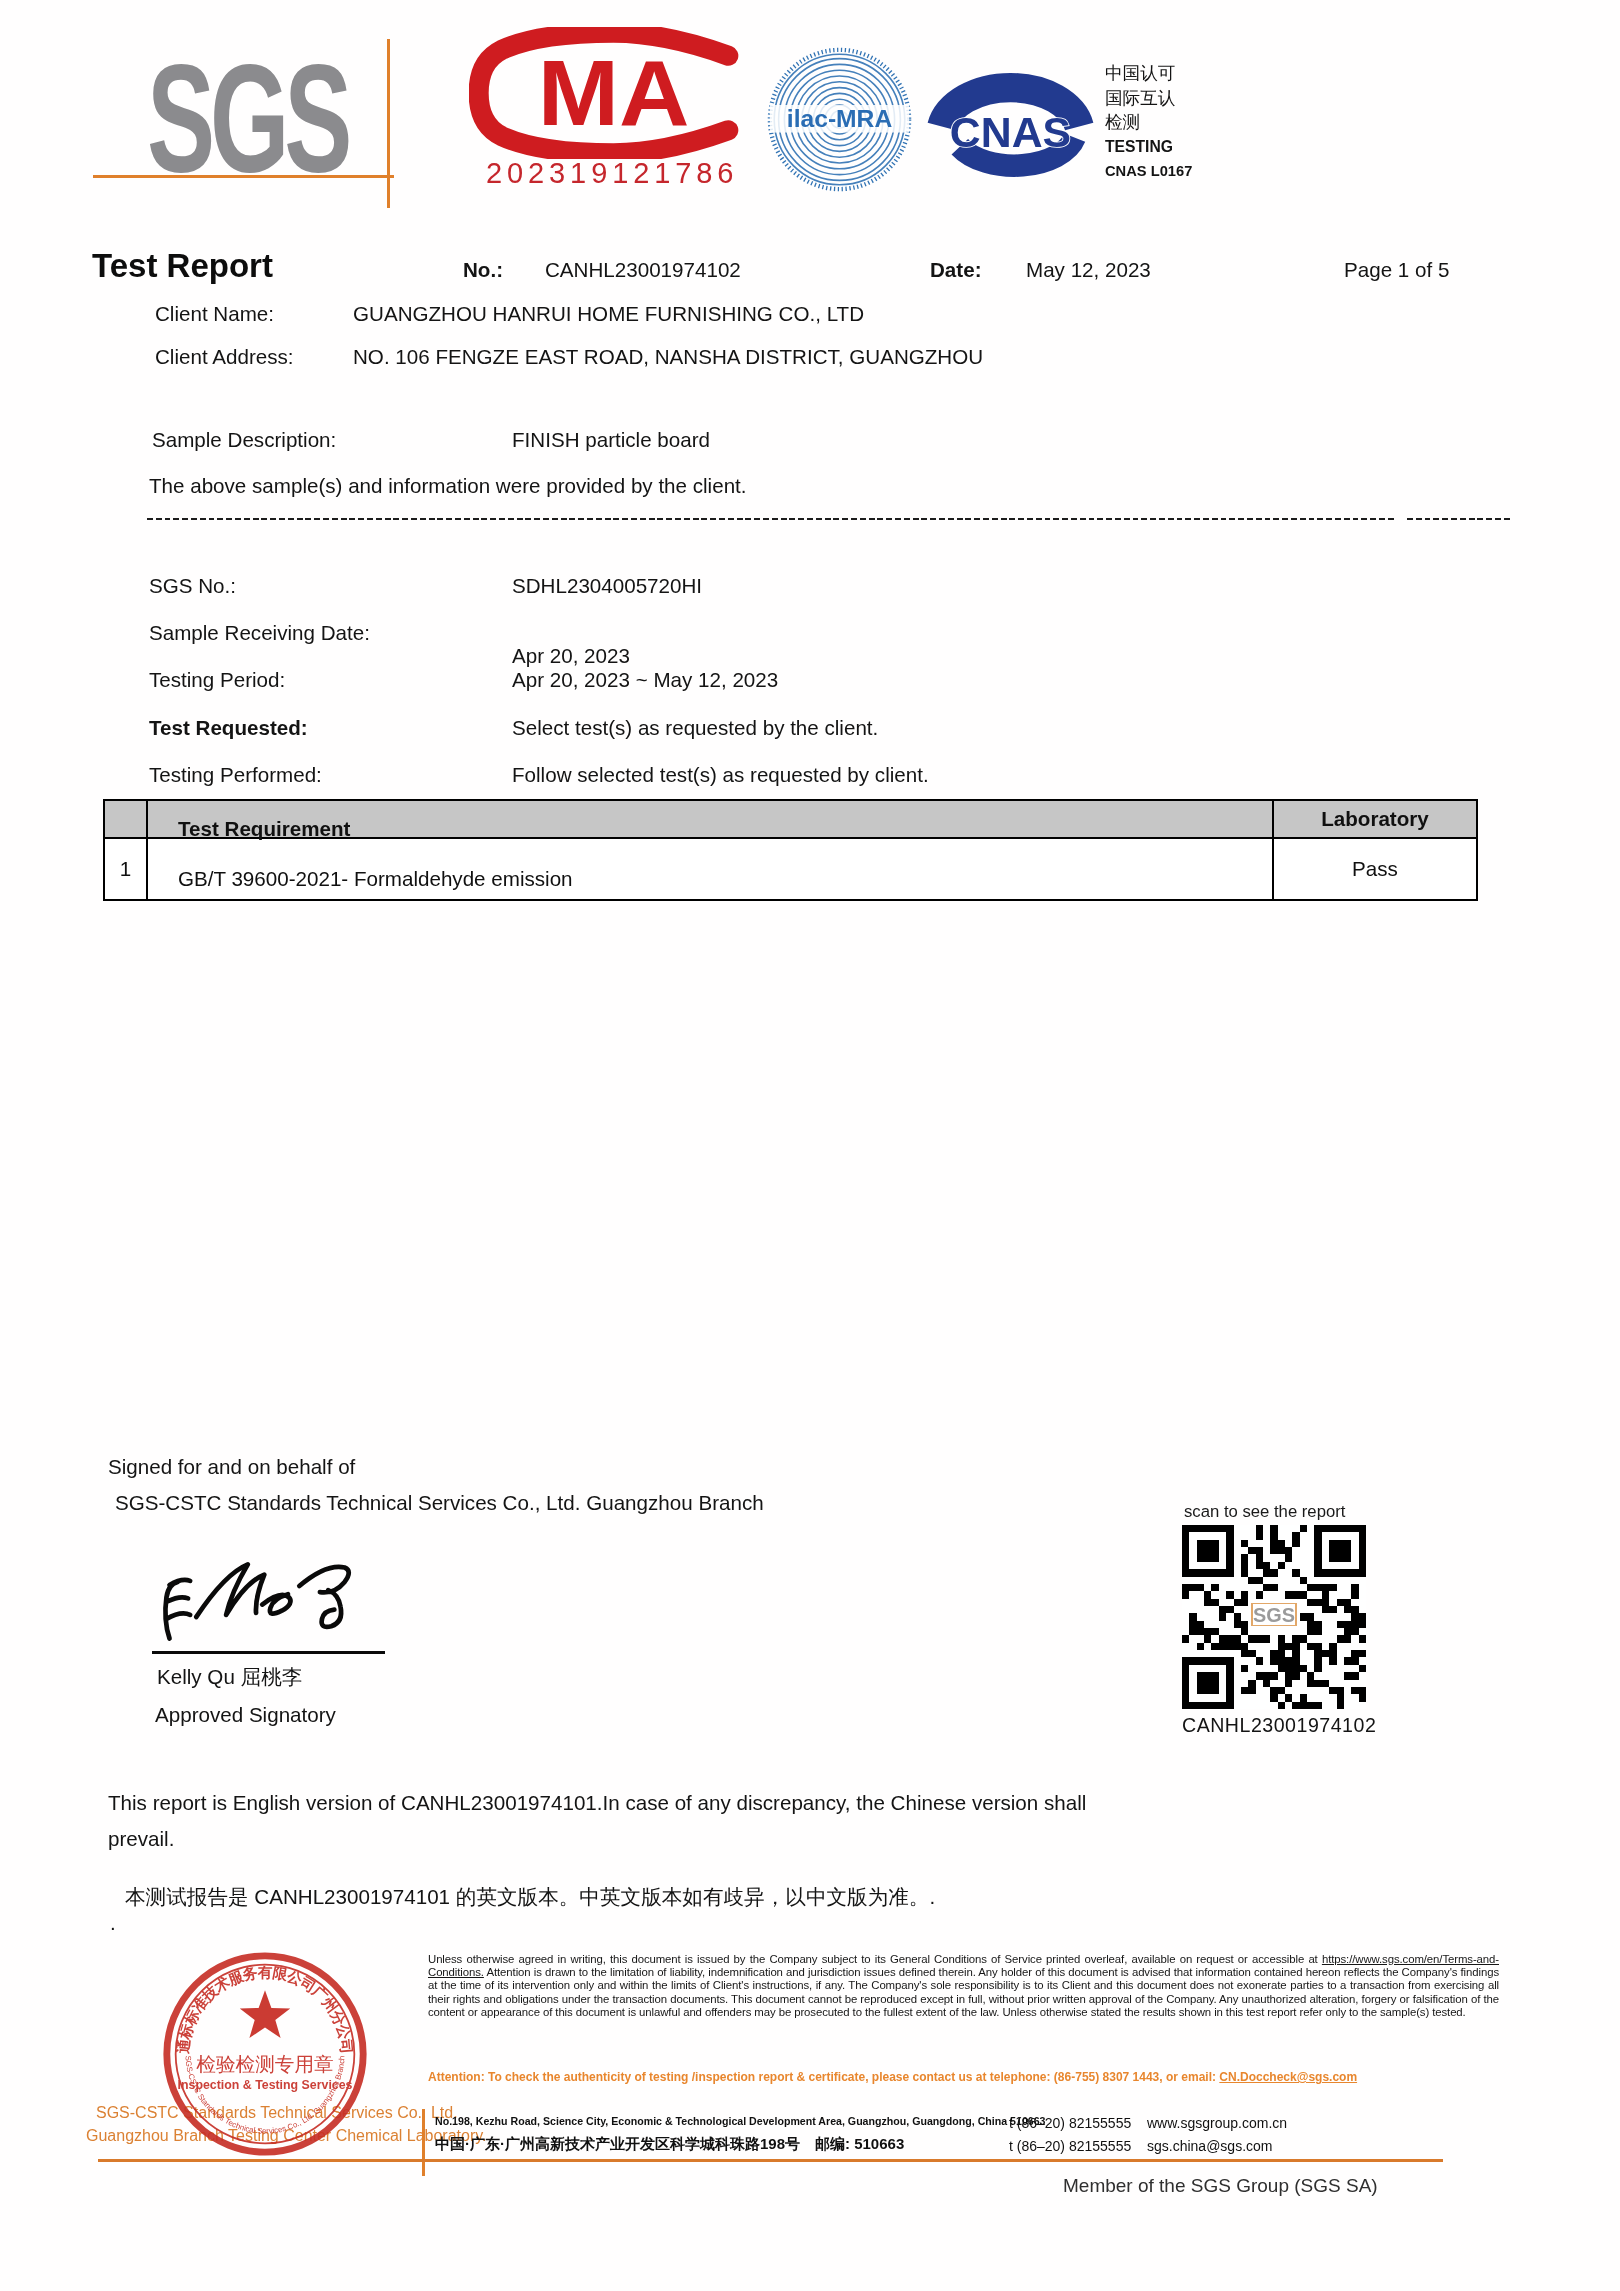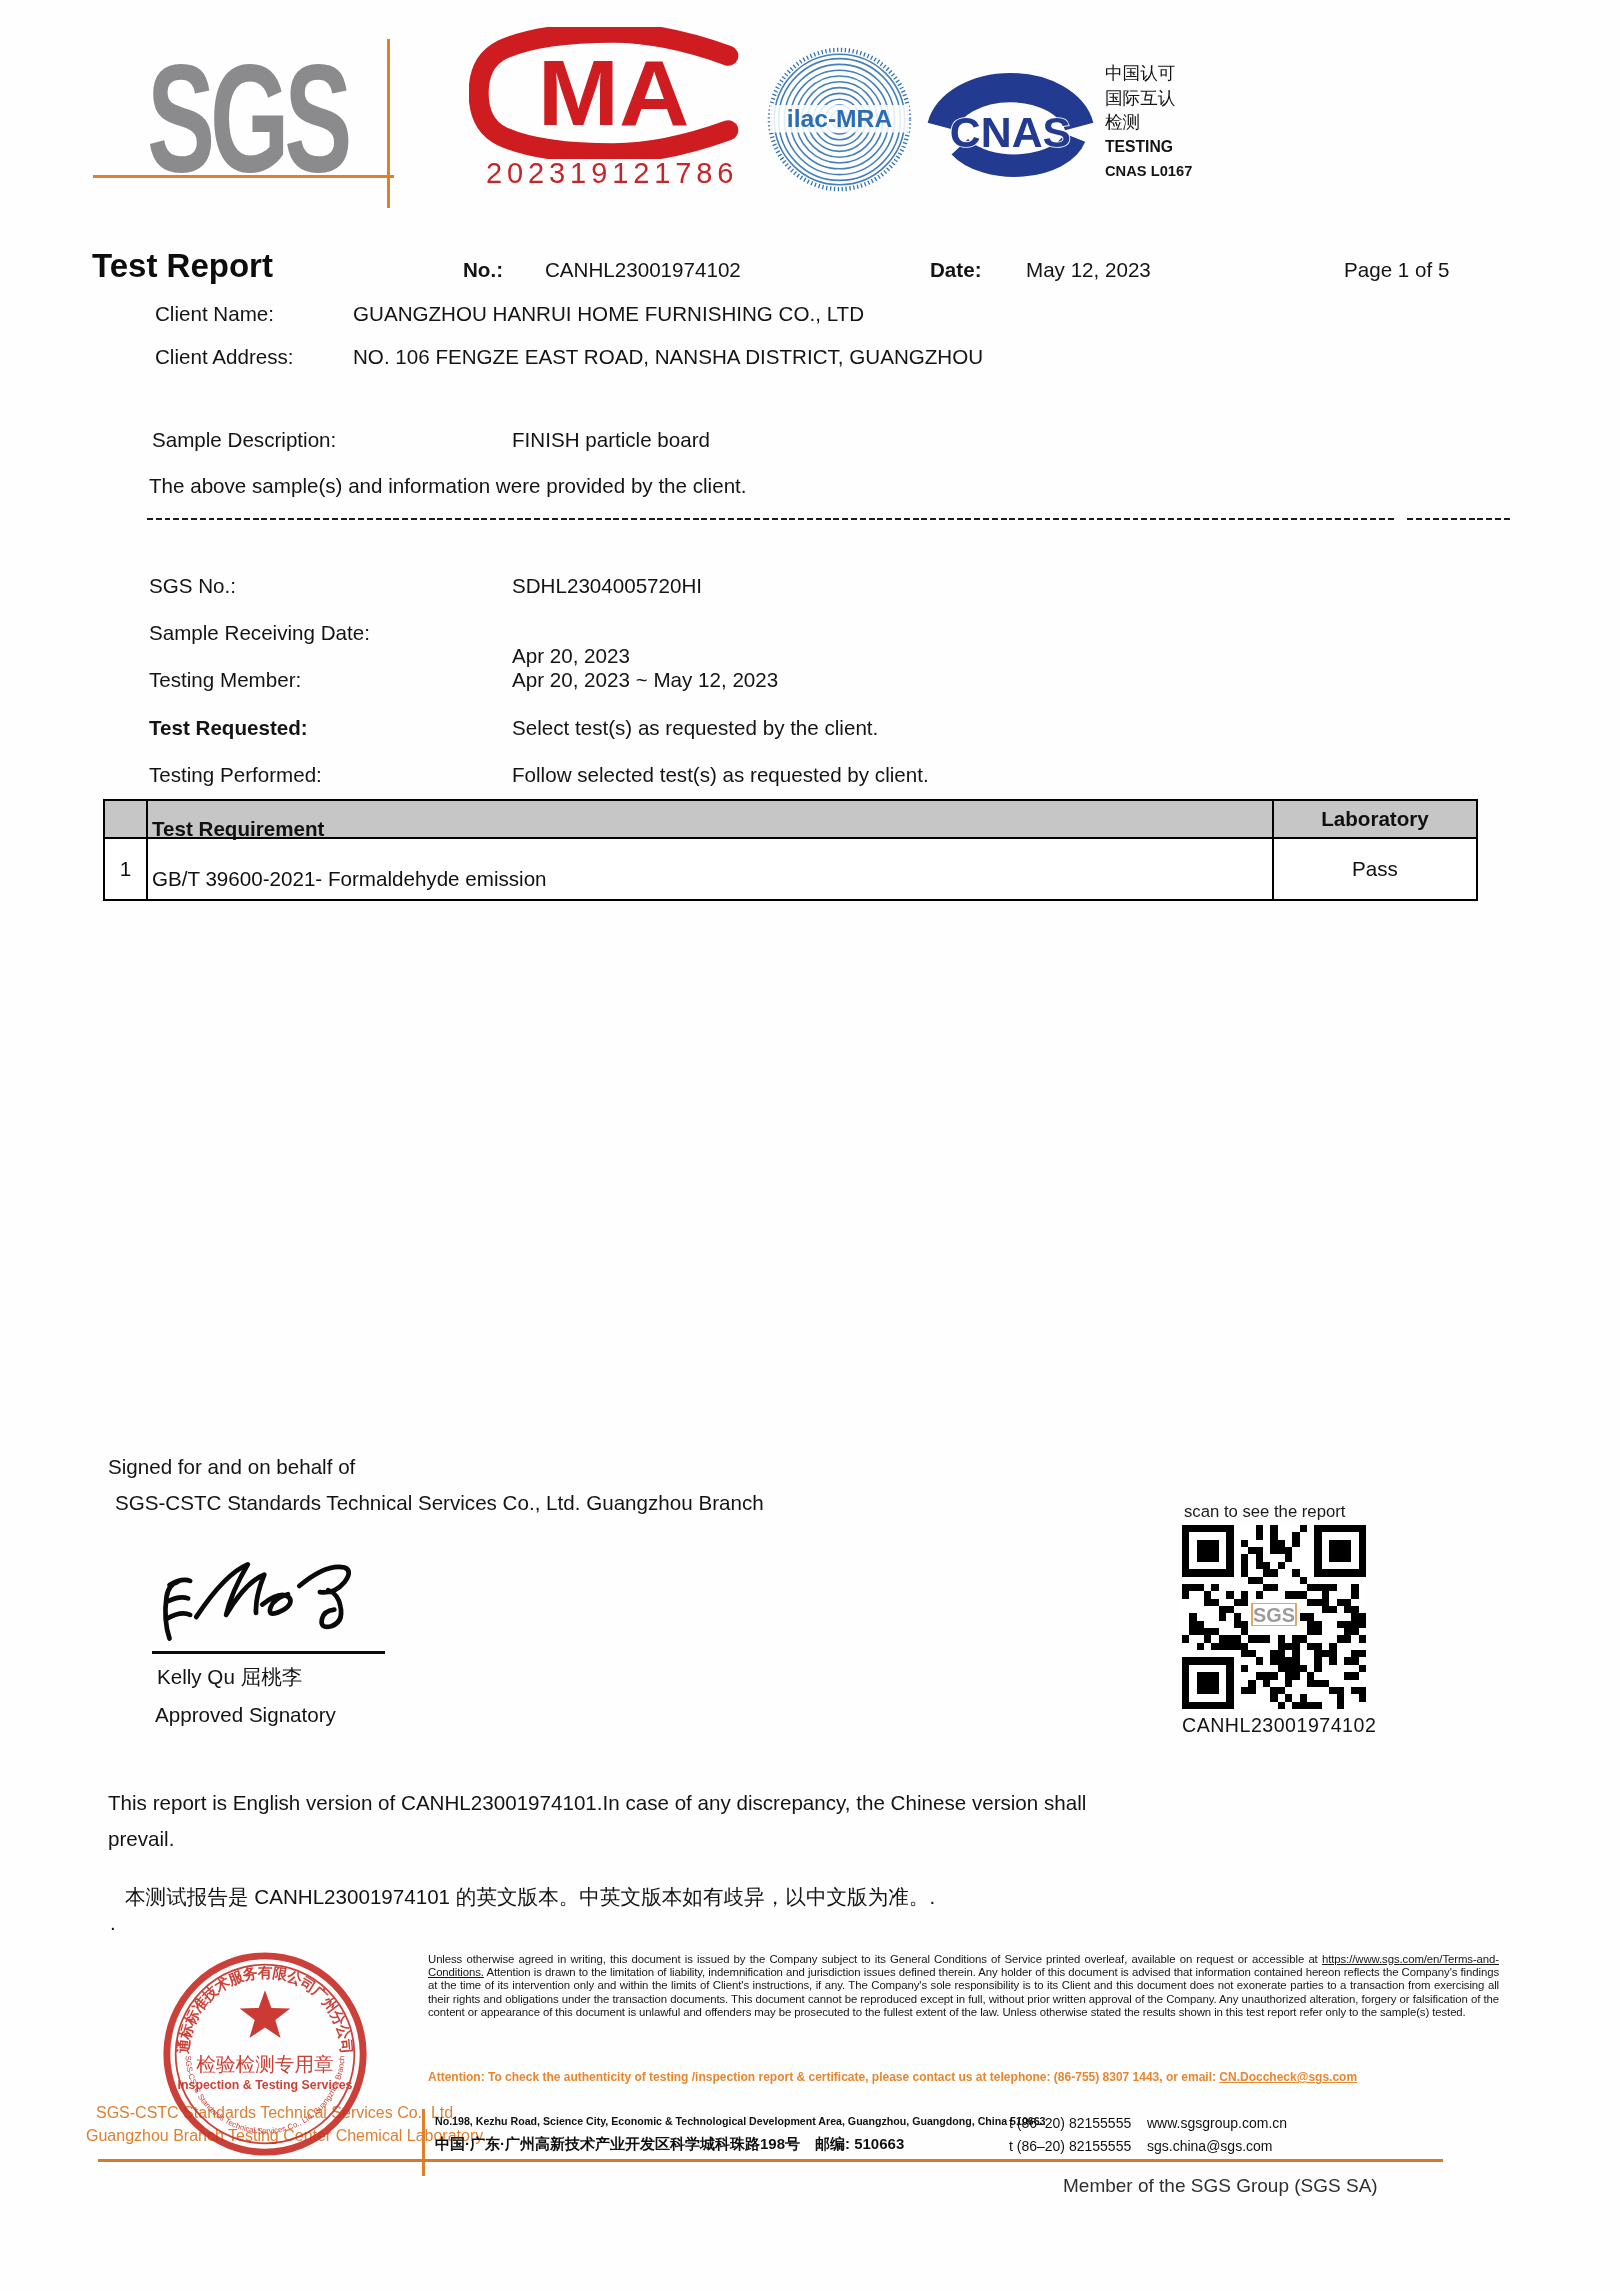--- a/index.html
+++ b/index.html
@@ -9,21 +9,21 @@
   .lbl{font-size:20.6px;color:#141414;}
   .bold{font-weight:bold;}
   .orange-line{background:#e0802b;}
   .dashline{height:2px;background:repeating-linear-gradient(90deg,#1c1c1c 0 5.9px,transparent 5.9px 8.8px);}
   
   .tbl{position:absolute;left:103px;top:799px;width:1375px;border:2.9px solid #000;box-sizing:border-box;background:#fff;}
   .tbl-row{display:flex;align-items:center;}
   .tbl-head{height:36px;background:#c6c6c6;border-bottom:2.9px solid #000;font-weight:bold;}
   .tbl-body{height:60px;}
   .c1{width:43px;text-align:center;flex:0 0 auto;align-self:stretch;display:flex;align-items:center;justify-content:center;border-right:2.9px solid #000;box-sizing:border-box;}
-  .c2{flex:1 1 auto;padding-left:4px;margin-top:20px;}
+  .c2{flex:1 1 auto;padding-left:30px;margin-top:20px;}
   .c3{width:204px;flex:0 0 auto;align-self:stretch;display:flex;align-items:center;justify-content:center;border-left:2.9px solid #000;box-sizing:border-box;}
   .tbl .tbl-row{font-size:20.6px;color:#101010;}
   .legal{position:absolute;left:428px;top:1953px;width:1071px;font-size:11.4px;line-height:13.2px;
          text-align:justify;color:#161616;letter-spacing:-0.1px;}
   .legal .link{text-decoration:underline;}
   .attention{position:absolute;left:428px;top:2070px;width:1071px;font-size:12px;line-height:14.3px;
              font-weight:bold;color:#e8862d;text-align:justify;}
   .attention .link{text-decoration:underline;}
   .addr-en{font-weight:bold;font-size:11.3px;transform:scaleX(.94);transform-origin:left;white-space:nowrap;color:#101010;}
   .addr-cn{font-weight:bold;font-size:15px;white-space:nowrap;color:#101010;}
@@ -95,21 +95,21 @@
   <div class="abs lbl" style="left:152px;top:428px;">Sample Description:</div>
   <div class="abs lbl" style="left:512px;top:428px;">FINISH particle board</div>
   <div class="abs lbl" style="left:149px;top:474px;">The above sample(s) and information were provided by the client.</div>
   <div class="abs dashline" style="left:147px;top:518px;width:1247px;"></div>
   <div class="abs dashline" style="left:1407px;top:518px;width:106px;"></div>
 
   <div class="abs lbl" style="left:149px;top:574px;">SGS No.:</div>
   <div class="abs lbl" style="left:512px;top:574px;">SDHL2304005720HI</div>
   <div class="abs lbl" style="left:149px;top:621px;">Sample Receiving Date:</div>
   <div class="abs lbl" style="left:512px;top:621px;margin-top:23px;">Apr 20, 2023</div>
-  <div class="abs lbl" style="left:149px;top:668px;">Testing Member:</div>
+  <div class="abs lbl" style="left:149px;top:668px;">Testing Period:</div>
   <div class="abs lbl" style="left:512px;top:668px;">Apr 20, 2023 ~ May 12, 2023</div>
   <div class="abs lbl" style="left:149px;top:716px;font-weight:bold;">Test Requested:</div>
   <div class="abs lbl" style="left:512px;top:716px;">Select test(s) as requested by the client.</div>
   <div class="abs lbl" style="left:149px;top:763px;">Testing Performed:</div>
   <div class="abs lbl" style="left:512px;top:763px;">Follow selected test(s) as requested by client.</div>
 
   <div class="tbl">
     <div class="tbl-row tbl-head">
       <div class="c1"></div>
       <div class="c2">Test Requirement</div>

